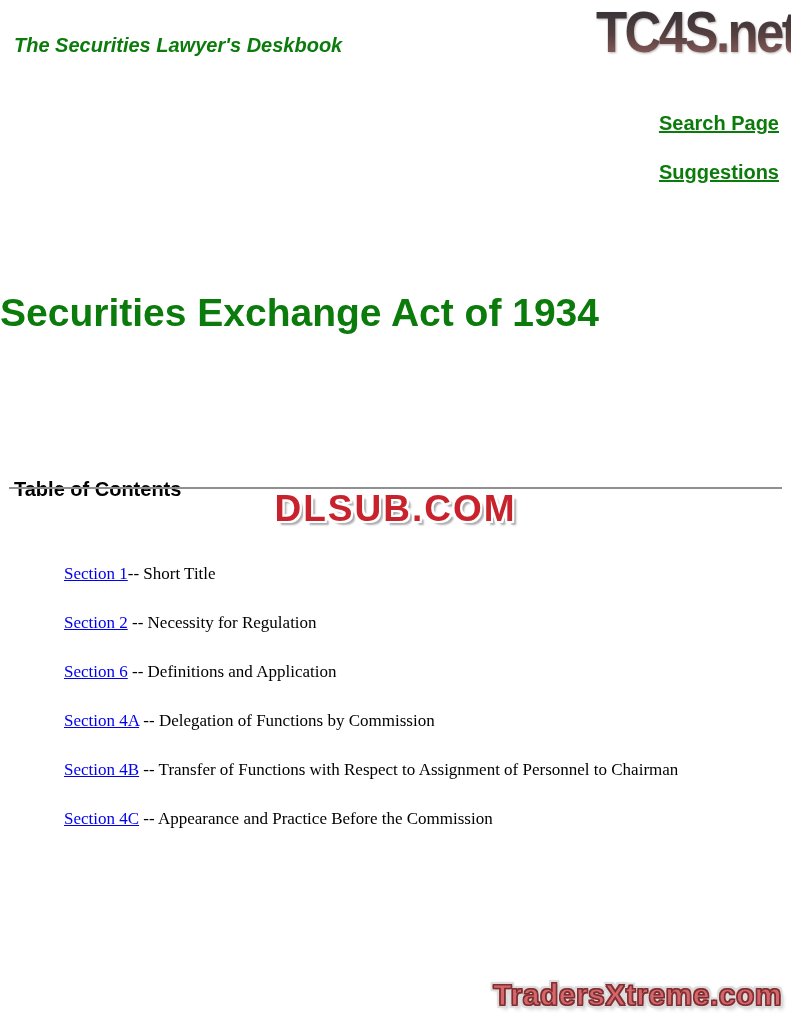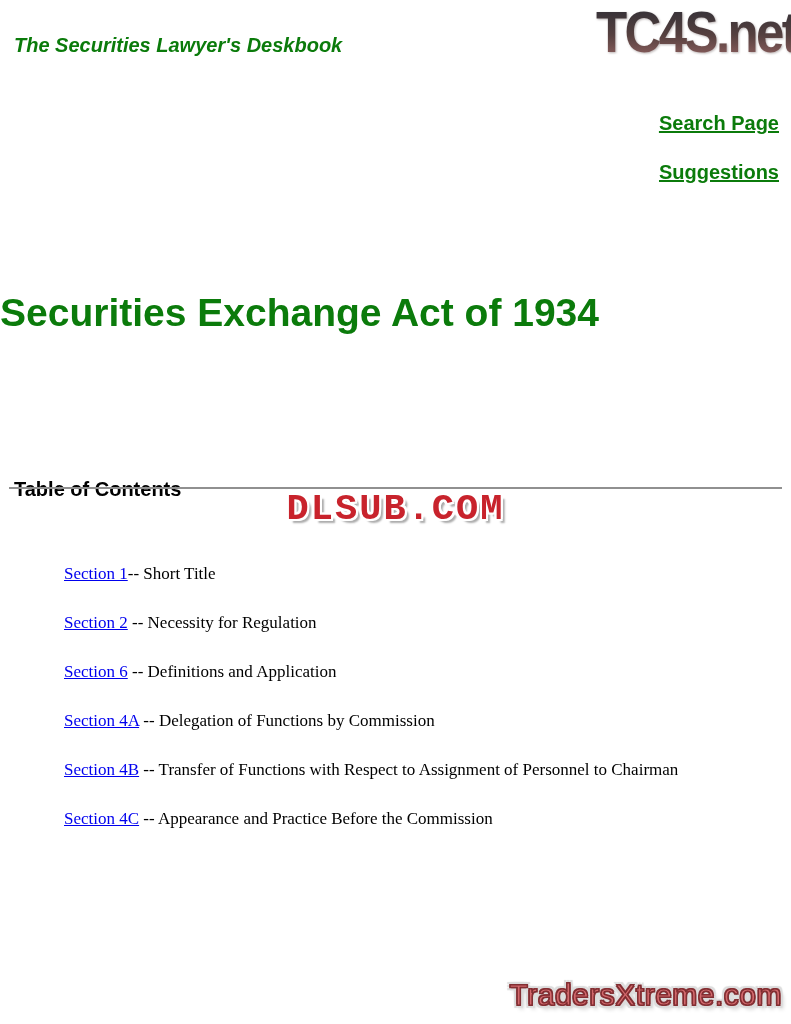--- a/index.html
+++ b/index.html
@@ -101,21 +101,21 @@
     position: absolute;
     top: 489px;
     left: 50%;
     transform: translateX(-50%);
     background: #ffffff;
     padding: 1px 8px 5px 8px;
     z-index: 2;
     cursor: pointer;
   }
   .dlsub-text {
-    font-family: Liberation Mono, monospace;
+    font-family: Liberation Sans, sans-serif;
     font-weight: bold;
     font-size: 37px;
     line-height: 38px;
     letter-spacing: 2px;
     color: #C8232C;
     white-space: nowrap;
     text-shadow:
       -2px -2px 0 #fff, 2px -2px 0 #fff, -2px 2px 0 #fff, 2px 2px 0 #fff,
       -2px 0 0 #fff, 2px 0 0 #fff, 0 -2px 0 #fff, 0 2px 0 #fff,
       4px 4px 2px #ababab;
@@ -142,21 +142,21 @@
   }
   .toc-row span { white-space: pre-wrap; }
 
   
   .footer-banner {
     position: absolute;
     top: 977px;
     right: 9px;
     font-size: 30px;
     line-height: 36px;
-    font-weight: normal;
+    font-weight: bold;
     letter-spacing: 0.5px;
     color: #D2686C;
     white-space: nowrap;
     cursor: pointer;
     -webkit-text-stroke: 1px #7B2A2E;
     text-shadow:
       -1px -1px 0 #8a3438, 1px -1px 0 #8a3438, -1px 1px 0 #8a3438, 1px 1px 0 #8a3438,
       -3px -3px 1px #dcdcdc, 3px -3px 1px #dcdcdc, -3px 3px 1px #dcdcdc, 3px 3px 1px #dcdcdc,
       -3px 0 1px #dcdcdc, 3px 0 1px #dcdcdc, 0 -3px 1px #dcdcdc, 0 3px 1px #dcdcdc,
       3px 4px 4px #bdbdbd;

